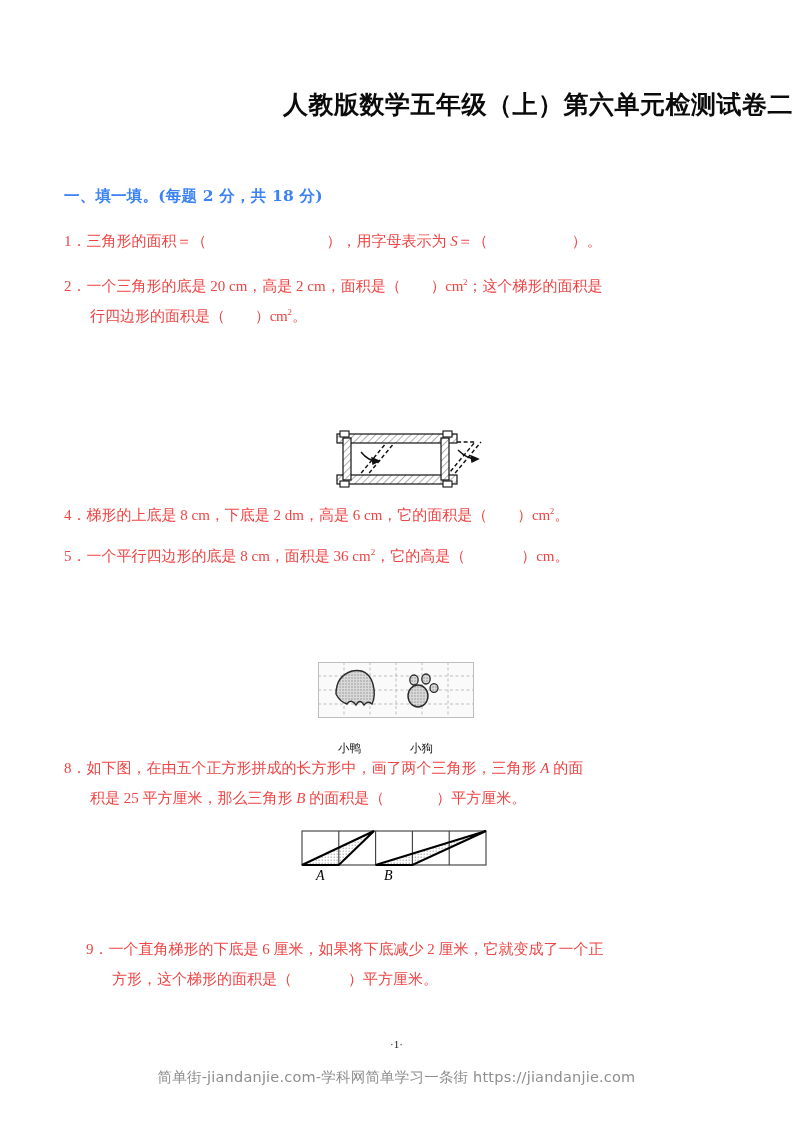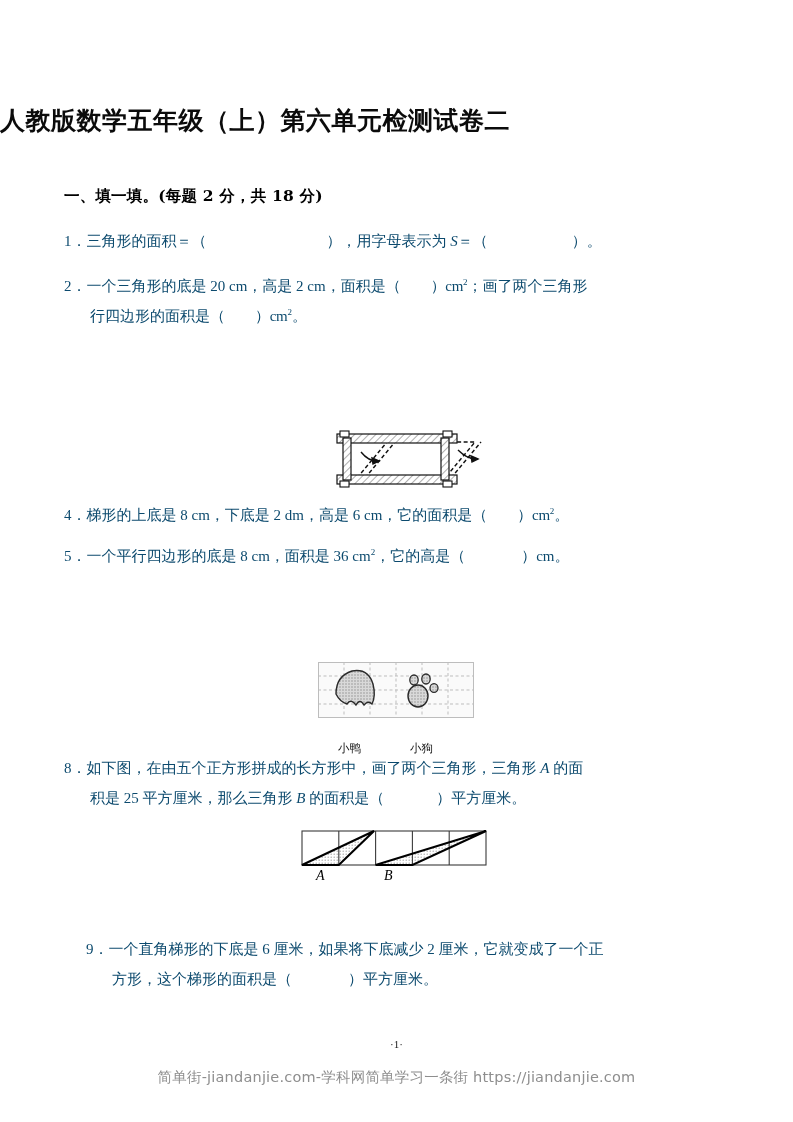--- a/index.html
+++ b/index.html
@@ -19,51 +19,51 @@
   .page {
     position: relative;
     width: 793px;
     height: 1122px;
     box-sizing: border-box;
   }
 
   
   .doc-title {
     position: absolute;
-    top: 104px;
+    top: 88px;
     left: 0;
     width: 793px;
-    text-align: left;
+    text-align: right;
     font-family: "DejaVu Serif", "Liberation Serif", serif;
     font-weight: bold;
     font-size: 25px;
     letter-spacing: 0.5px;
     color: #0b0b0b;
   }
 
   
   .section-head {
     position: absolute;
     left: 64px;
     top: 186px;
     font-family: "DejaVu Serif", "Liberation Serif", serif;
     font-weight: bold;
     font-size: 15.5px;
-    color: #000000;
+    color: #3b82f6;
     letter-spacing: 0.2px;
   }
 
   
   .q {
     position: absolute;
     left: 64px;
     width: 690px;
     font-size: 15px;
     line-height: 30px;
-    color: #0c4a6e;
+    color: #ef4444;
     font-family: "Liberation Serif", "DejaVu Serif", serif;
   }
   .q .line {
     display: block;
     white-space: pre;
   }
   .q .ind {
     padding-left: 26px;
   }
   .ital {
@@ -160,21 +160,21 @@
 
   <div class="doc-title">人教版数学五年级（上）第六单元检测试卷二</div>
 
   <div class="section-head">一、填一填。(每题 2 分，共 18 分)</div>
 
   <div class="q" style="top:226px;">
     <span class="line"><span>1．三角形的面积＝（</span><span style="display:inline-block;width:120px;"></span><span>），用字母表示为 </span><span class="ital">S</span><span>＝（</span><span style="display:inline-block;width:84px;"></span><span>）。</span></span>
   </div>
 
   <div class="q" style="top:271px;">
-    <span class="line"><span>2．一个三角形的底是 20 cm，高是 2 cm，面积是（</span><span style="display:inline-block;width:30px;"></span><span class="unit">）cm</span><sup class="sq">2</sup><span>；画了两个三角形</span></span>
+    <span class="line"><span>2．一个三角形的底是 20 cm，高是 2 cm，面积是（</span><span style="display:inline-block;width:30px;"></span><span class="unit">）cm</span><sup class="sq">2</sup><span>；这个梯形的面积是</span></span>
     <span class="line ind"><span>行四边形的面积是（</span><span style="display:inline-block;width:30px;"></span><span class="unit">）cm</span><sup class="sq">2</sup><span>。</span></span>
   </div>
 
 
   <div class="fig-frame">
     <svg width="170" height="62" viewBox="0 0 170 62" xmlns="http://www.w3.org/2000/svg">
       <defs>
         <pattern id="hatch" width="5" height="5" patternTransform="rotate(45)" patternUnits="userSpaceOnUse">
           <rect width="5" height="5" fill="#ffffff"></rect>
           <line x1="0" y1="0" x2="0" y2="5" stroke="#777" stroke-width="1.2"></line>

